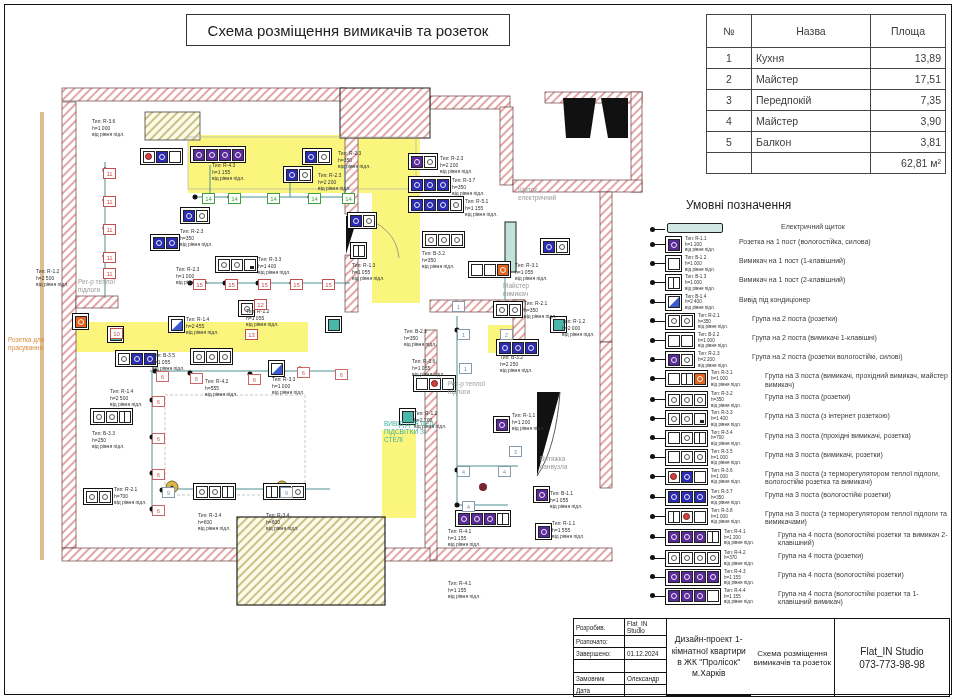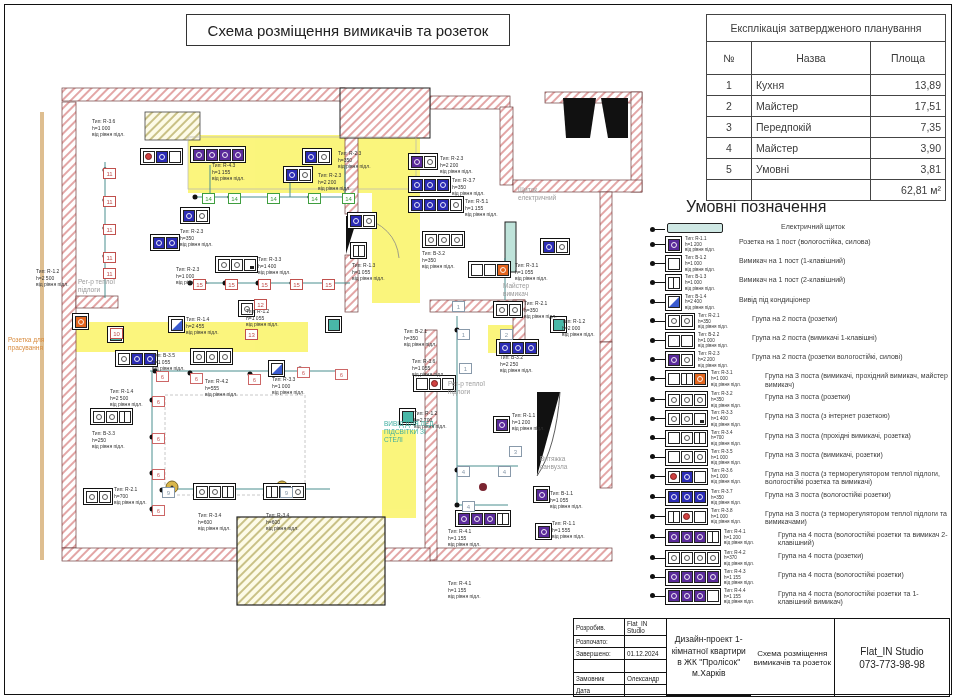--- a/index.html
+++ b/index.html
@@ -13,21 +13,21 @@
 
   
   #expl{position:absolute;left:706px;top:14px;width:240px;border-collapse:collapse;font-size:10.5px;}
   #expl td,#expl th{border:1px solid #444;padding:0 4px;height:20px;font-weight:normal;color:#3b3b3b;}
   #expl .t{height:26px;text-align:center;font-size:10.5px;}
   #expl .h{height:32px;text-align:center;}
   #expl .c{text-align:center;}
   #expl .r{text-align:right;}
 
   
-  #legend-head{position:absolute;left:686px;top:198px;font-size:16px;color:#222;text-align:center;}
+  #legend-head{position:absolute;left:686px;top:198px;font-size:12px;color:#222;text-align:center;}
   #legend-list{position:absolute;left:652px;top:221px;width:298px;}
   .lrow{display:flex;align-items:flex-start;margin-bottom:2px;}
   .stem{width:13px;height:1px;background:#111;margin-top:8px;position:relative;flex:none;}
   .stem::before{content:"";position:absolute;left:-2px;top:-2.5px;width:5px;height:5px;background:#111;border-radius:50%;}
   .frame{flex:none;display:flex;gap:1px;border:1px solid #111;background:#fff;padding:1.5px;}
   .typebox{flex:none;width:50px;margin-left:3px;font-size:4.6px;line-height:1.25;color:#333;}
   .ldesc{flex:1;margin-left:4px;font-size:7px;line-height:1.2;color:#3b3b3b;padding-top:2px;}
 
   
   .cell{width:10px;height:10px;border:1px solid #222;background:#fff;position:relative;flex:none;}
@@ -703,23 +703,20 @@
       <div class="note" style="left: 540px; top: 455px; width: 55px; color: rgb(154, 154, 154);">Витяжка
 санвузла</div>
       <div class="note" style="left: 8px; top: 336px; width: 62px; color: rgb(217, 140, 63);">Розетка для
 прасування</div>
       <div class="note" style="left: 384px; top: 420px; width: 62px; color: rgb(63, 174, 159);">ВИВІД ДЛЯ ЛЕД-
 ПІДСВІТКИ ЗІ СТЕЛІ</div>
     </div>
 
   <table id="expl">
     <tbody>
-        <tr>
-          <td class="t" colspan="3">Експлікація затвердженого планування</td>
-        </tr>
     <tr>
       <th class="h" style="width:36px">№</th>
       <th class="h">Назва</th>
       <th class="h" style="width:66px">Площа</th>
     </tr>
     </tbody>
       <tbody>
         <tr>
           <td class="c">1</td>
           <td>Кухня</td>
@@ -735,21 +732,21 @@
           <td>Передпокій</td>
           <td class="r">7,35</td>
         </tr>
         <tr>
           <td class="c">4</td>
           <td>Майстер</td>
           <td class="r">3,90</td>
         </tr>
         <tr>
           <td class="c">5</td>
-          <td>Умовні</td>
+          <td>Балкон</td>
           <td class="r">3,81</td>
         </tr>
       </tbody>
     <tbody>
         <tr>
       <td></td>
           <td></td>
       <td class="r">62,81 м²</td>
     </tr>
   </tbody>

